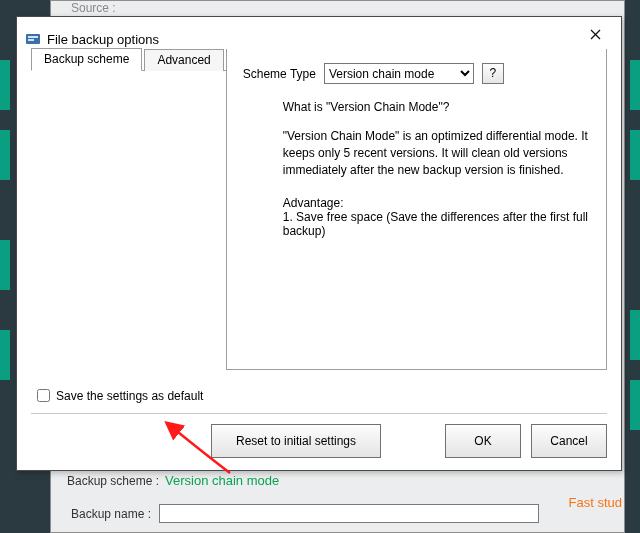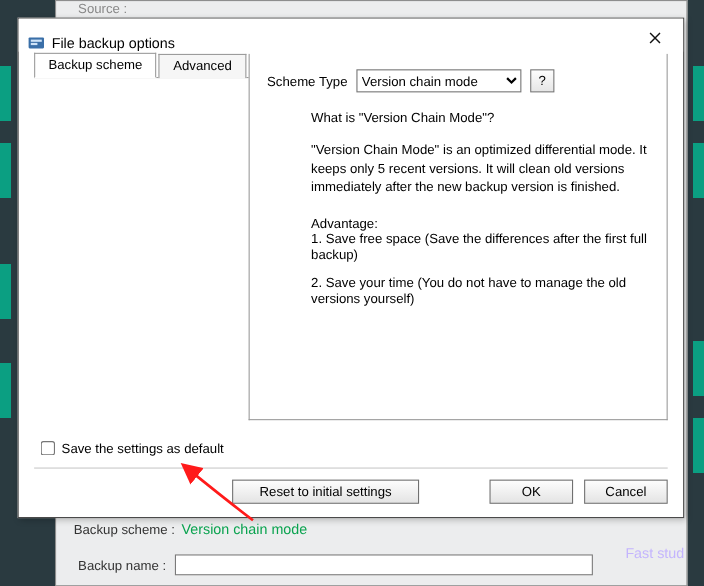--- a/index.html
+++ b/index.html
@@ -22,21 +22,21 @@
     background:#ecedee;
     border:1px solid #8d8d8d;
     padding:10px;
   }
   .bg-label { font-size:12px; color:#333; }
   .bg-value-green { color:#0aa34f; font-size:13px; margin-left:6px;}
   .bg-row { position:absolute; display:flex; align-items:center; }
   .bg-input {
     height:19px; border:1px solid #7a7a7a; background:#fff; width:380px;
   }
-  .fast-stud { position:absolute; right:18px; top:495px; color:#c4b5fd; font-size:13px; }
+  .fast-stud { position:absolute; right:18px; top:495px; color:#f97316; font-size:13px; }
 
   
   .dialog {
     position:absolute;
     left:16px; top:16px;
     width:606px; height:455px;
     background:#fff;
     border:1px solid #4a4a4a;
     box-shadow: 2px 2px 6px rgba(0,0,0,.25);
     display:flex; flex-direction:column;
@@ -136,21 +136,21 @@
 
   .btn-row {
     border-top:1px solid #c9c9c9;
     padding-top:10px;
     display:flex;
     justify-content:flex-end;
     gap:10px;
   }
   .btn {
     min-width:76px;
-    height:22px;
+    height:34px;
     border:1px solid #707070;
     background:linear-gradient(#fdfdfd,#e4e4e4);
     font-family:inherit; font-size:12px;
     cursor:pointer;
     padding:0 12px;
   }
   .btn.reset { min-width:170px; margin-right:auto; margin-left:180px;}
 
   
   .arrow {
@@ -227,21 +227,20 @@
         <div class="help-btn">
           <span>?</span>
         </div>
       </div>
 
       <div class="desc-block">
         <div class="q">What is "Version Chain Mode"?</div>
         <div class="para">"Version Chain Mode" is an optimized differential mode. It keeps only 5 recent versions. It will clean old versions immediately after the new backup version is finished.</div>
         <div class="adv-title">Advantage:</div>
         <div class="adv-item">1. Save free space (Save the differences after the first full backup)</div>
-        <div class="adv-item">2. Save your time (You do not have to manage the old versions yourself)</div>
       </div>
     </div>
   </div>
 
   <div class="bottom-strip">
     <label class="save-default">
       <input type="checkbox" style="">
       <span>Save the settings as default</span>
     </label>
     <div class="btn-row">

